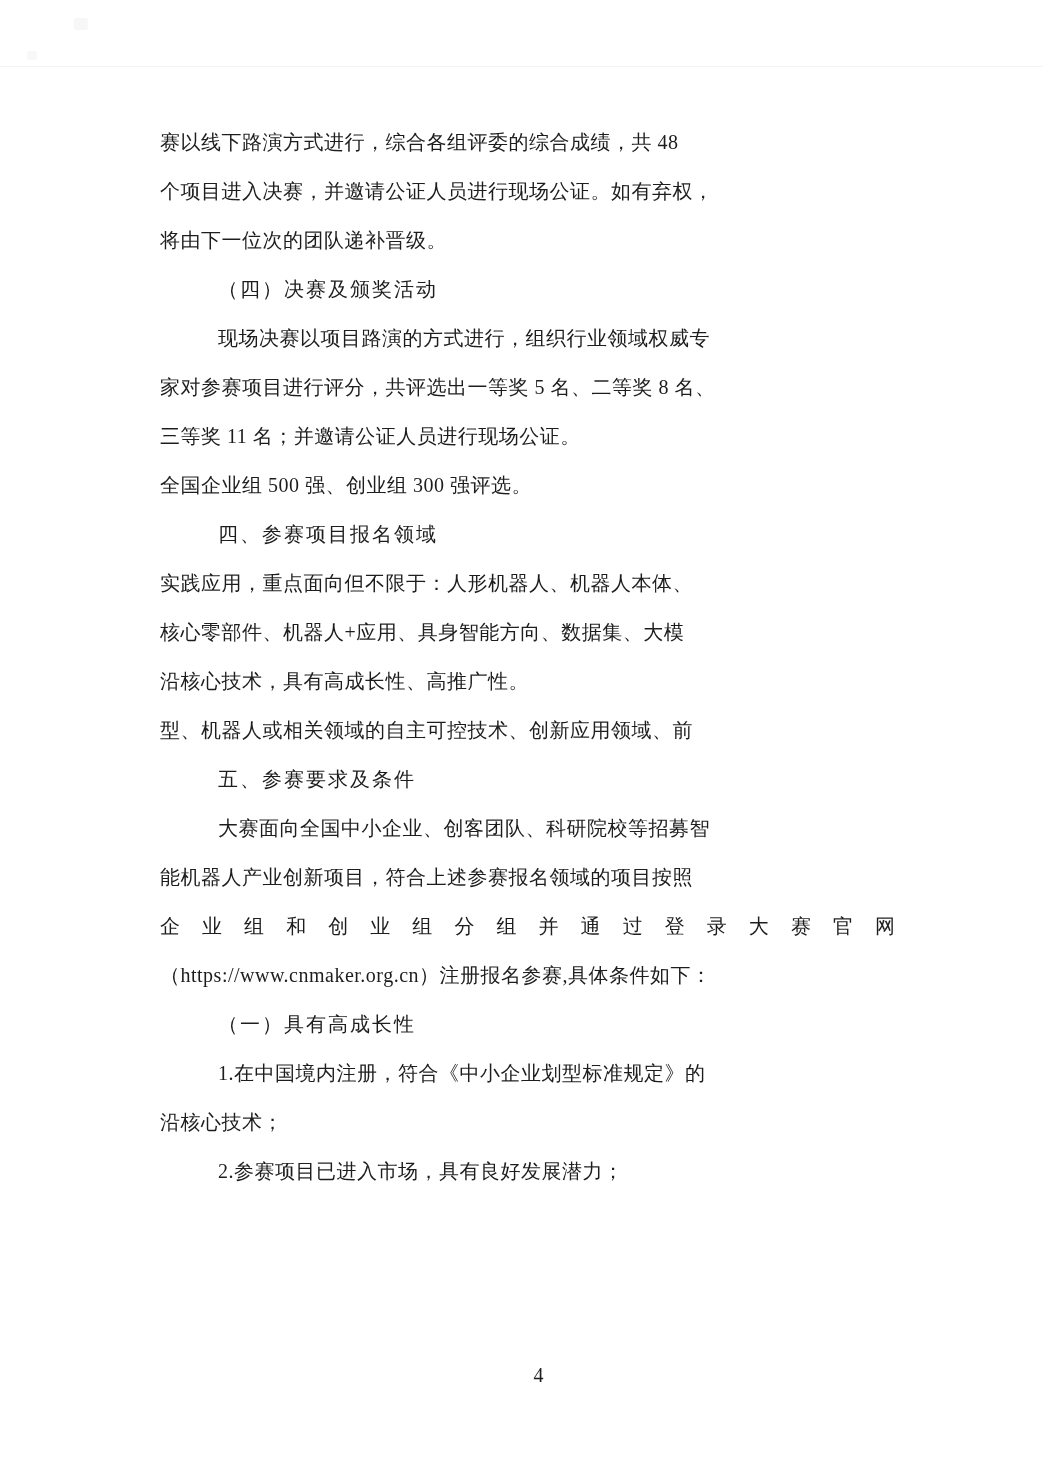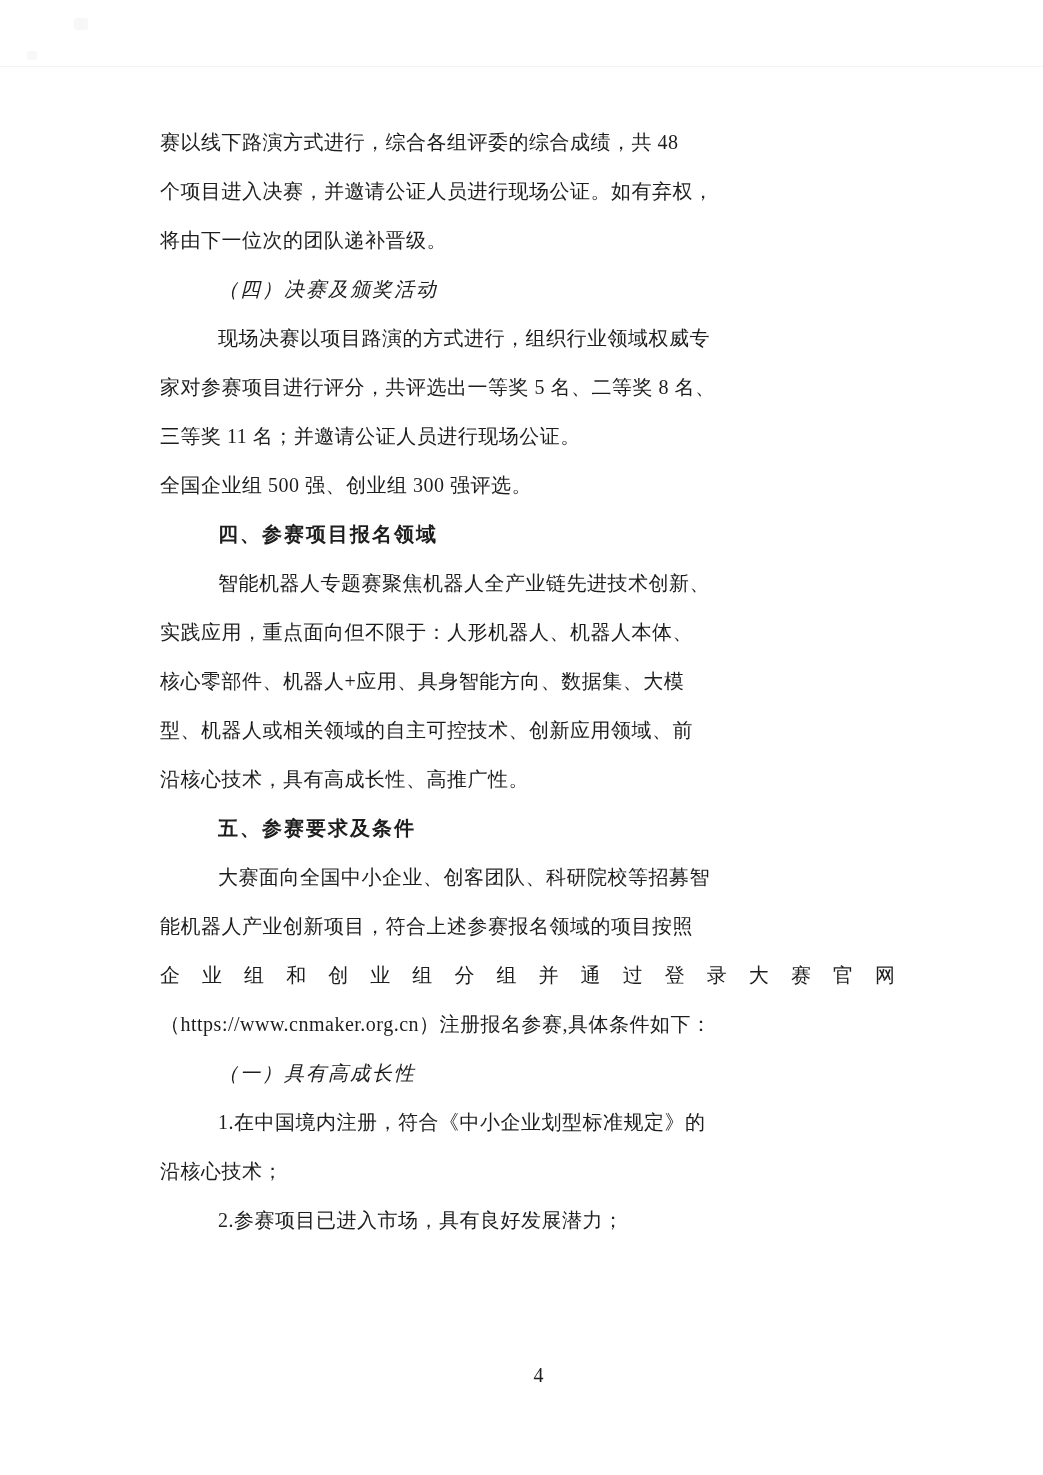--- a/index.html
+++ b/index.html
@@ -55,26 +55,25 @@
     font-size: 20px;
     letter-spacing: 0.5px;
     white-space: nowrap;
     text-align: left;
   }
   .indent {
     text-indent: 58px;
   }
   .bold-hei {
     font-family: "Liberation Sans", "DejaVu Sans", sans-serif;
-    font-weight: 700;
+    font-weight: 400;
     letter-spacing: 2px;
   }
   .kai-head {
     letter-spacing: 2px;
-    font-style: italic;
   }
   .stretch {
     white-space: normal;
     text-align: justify;
     text-align-last: justify;
     text-justify: inter-character;
     letter-spacing: 13px;
   }
   .page-number {
     position: absolute;
@@ -100,25 +99,24 @@
   <div class="content">
     <div class="line">赛以线下路演方式进行，综合各组评委的综合成绩，共 48</div>
     <div class="line">个项目进入决赛，并邀请公证人员进行现场公证。如有弃权，</div>
     <div class="line">将由下一位次的团队递补晋级。</div>
     <div class="line indent kai-head">（四）决赛及颁奖活动</div>
     <div class="line indent">现场决赛以项目路演的方式进行，组织行业领域权威专</div>
     <div class="line">家对参赛项目进行评分，共评选出一等奖 5 名、二等奖 8 名、</div>
     <div class="line">三等奖 11 名；并邀请公证人员进行现场公证。</div>
     <div class="line">全国企业组 500 强、创业组 300 强评选。</div>
     <div class="line indent bold-hei">四、参赛项目报名领域</div>
-    <div class="line indent">智能机器人专题赛聚焦机器人全产业链先进技术创新、</div>
     <div class="line">实践应用，重点面向但不限于：人形机器人、机器人本体、</div>
     <div class="line">核心零部件、机器人+应用、具身智能方向、数据集、大模</div>
+    <div class="line">沿核心技术，具有高成长性、高推广性。</div>
     <div class="line">型、机器人或相关领域的自主可控技术、创新应用领域、前</div>
-    <div class="line">沿核心技术，具有高成长性、高推广性。</div>
     <div class="line indent bold-hei">五、参赛要求及条件</div>
     <div class="line indent">大赛面向全国中小企业、创客团队、科研院校等招募智</div>
     <div class="line">能机器人产业创新项目，符合上述参赛报名领域的项目按照</div>
     <div class="line stretch">企业组和创业组分组并通过登录大赛官网</div>
     <div class="line">（https://www.cnmaker.org.cn）注册报名参赛,具体条件如下：</div>
     <div class="line indent kai-head">（一）具有高成长性</div>
     <div class="line indent">1.在中国境内注册，符合《中小企业划型标准规定》的</div>
     <div class="line">沿核心技术；</div>
     <div class="line indent">2.参赛项目已进入市场，具有良好发展潜力；</div>
   </div>

